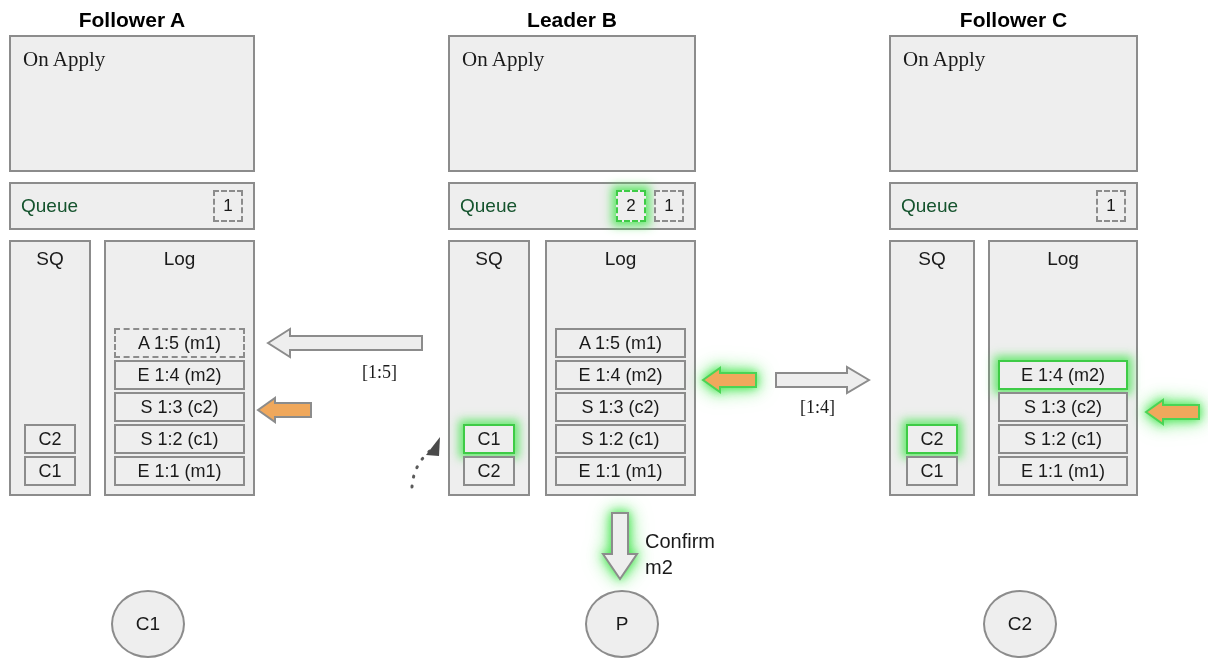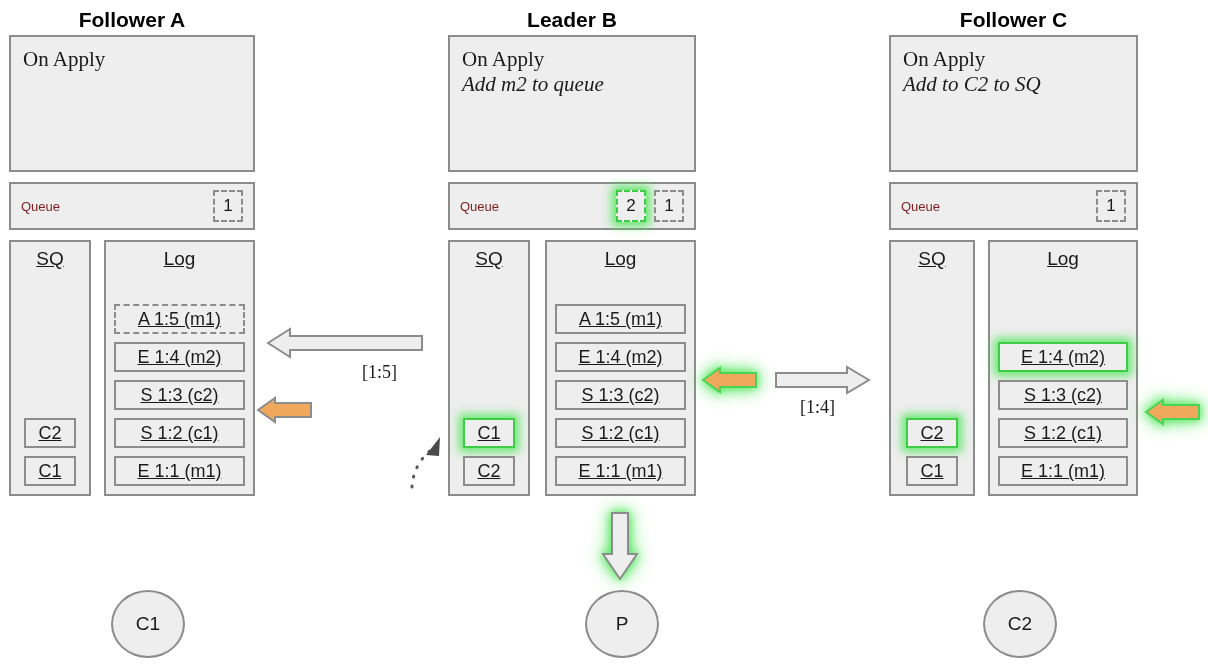--- a/index.html
+++ b/index.html
@@ -43,22 +43,22 @@
   }
   .onapply .line.it{font-style:italic;}
 
   .queue{
     display:flex;
     align-items:center;
     padding:0 10px;
     box-sizing:border-box;
   }
   .queue .qlabel{
-    font-size:13px;
-    color:#7f1d1d;
+    font-size:19px;
+    color:#14532d;
     flex:0 0 auto;
   }
   .queue .qslots{
     margin-left:auto;
     display:flex;
     align-items:center;
     gap:8px;
   }
   .qbox{
     width:30px;height:32px;
@@ -77,28 +77,27 @@
   .stack-title{
     font-size:19px;
     color:#1a1a1a;
     text-align:center;
     margin-top:6px;
     display:block;
   }
   .sq, .log{
     display:flex;
     flex-direction:column;
-    text-decoration:underline;
   }
   .items{
     margin-top:auto;
     padding:0 8px 8px 8px;
     display:flex;
     flex-direction:column;
-    gap:8px;
+    gap:2px;
   }
   .cell{
     box-sizing:border-box;
     border:2px solid #8c8c8c;
     background:#eeeeee;
     font-size:18px;
     color:#1a1a1a;
     text-align:center;
     height:30px;
     line-height:26px;
@@ -178,21 +177,20 @@
       <div class="cell dashed">A 1:5 (m1)</div>
       <div class="cell">E 1:4 (m2)</div>
       <div class="cell">S 1:3 (c2)</div>
       <div class="cell">S 1:2 (c1)</div>
       <div class="cell">E 1:1 (m1)</div>
     </div>
   </div>
 
   <div class="panel onapply" style="left:448px;top:35px;width:248px;height:137px;">
     <div class="line">On Apply</div>
-    <div class="line it">Add m2 to queue</div>
   </div>
 
   <div class="panel queue" style="left:448px;top:182px;width:248px;height:48px;">
     <span class="qlabel">Queue</span>
     <span class="qslots">
       <span class="qbox hl">2</span>
       <span class="qbox">1</span>
     </span>
   </div>
 
@@ -210,21 +208,20 @@
       <div class="cell">A 1:5 (m1)</div>
       <div class="cell">E 1:4 (m2)</div>
       <div class="cell">S 1:3 (c2)</div>
       <div class="cell">S 1:2 (c1)</div>
       <div class="cell">E 1:1 (m1)</div>
     </div>
   </div>
 
   <div class="panel onapply" style="left:889px;top:35px;width:249px;height:137px;">
     <div class="line">On Apply</div>
-    <div class="line it">Add to C2 to SQ</div>
   </div>
 
   <div class="panel queue" style="left:889px;top:182px;width:249px;height:48px;">
     <span class="qlabel">Queue</span>
     <span class="qslots">
       <span class="qbox">1</span>
     </span>
   </div>
 
   <div class="panel sq" style="left:889px;top:240px;width:86px;height:256px;">
@@ -282,18 +279,22 @@
       <path d="M12,62 C13,46 20,34 31,25" fill="none" stroke="#5a5a5a" stroke-width="3" stroke-linecap="round" stroke-dasharray="1 9"></path>
       <polygon points="40,12 26,30 39,31" fill="#4a4a4a"></polygon>
     </svg>
   </div>
 
   <div class="arrow glow-green" style="left:600px;top:512px;">
     <svg width="40" height="68" viewBox="0 0 40 68">
       <polygon points="20,67 3,42 12,42 12,1 28,1 28,42 37,42" fill="#eeeeee" stroke="#8c8c8c" stroke-width="2" stroke-linejoin="miter"></polygon>
     </svg>
   </div>
+  <div class="confirm-label" style="left:645px;top:528px;">
+    <div>Confirm</div>
+    <div>m2</div>
+  </div>
 
   <div class="node" style="left:111px;top:590px;">C1</div>
   <div class="node" style="left:585px;top:590px;">P</div>
   <div class="node" style="left:983px;top:590px;">C2</div>
 
 </div>
 
 </body></html>

